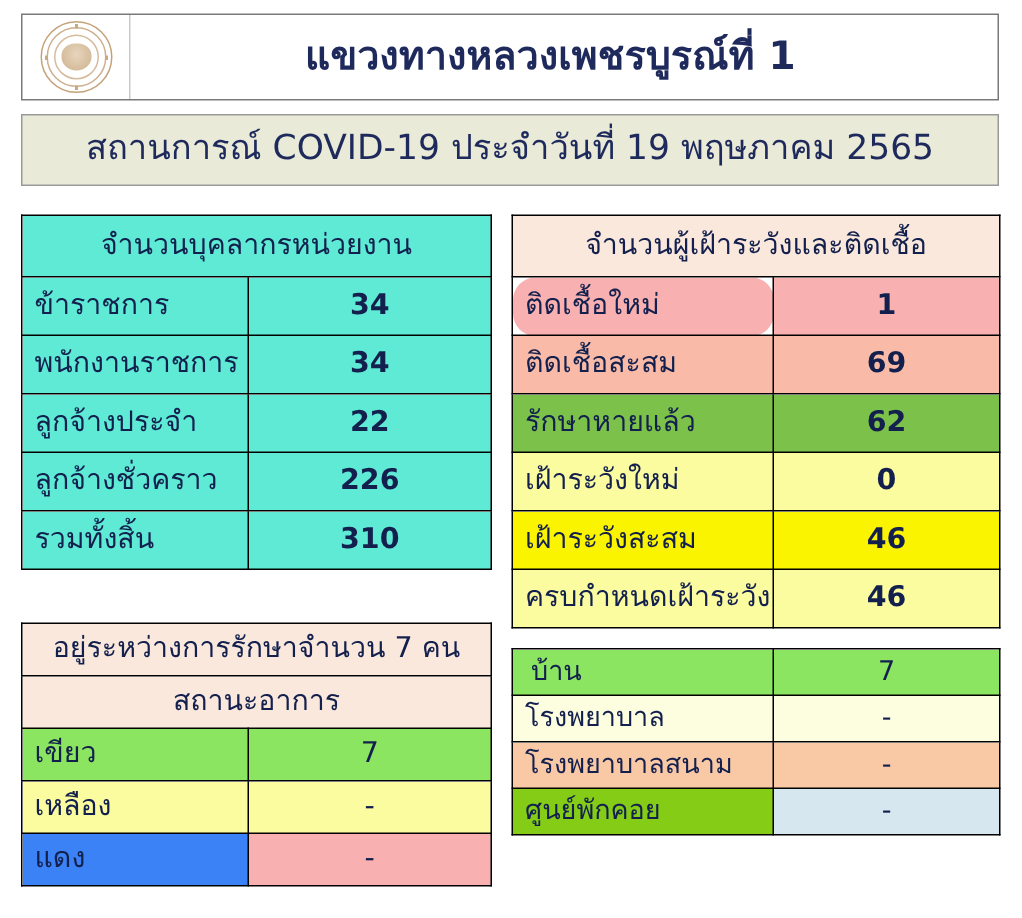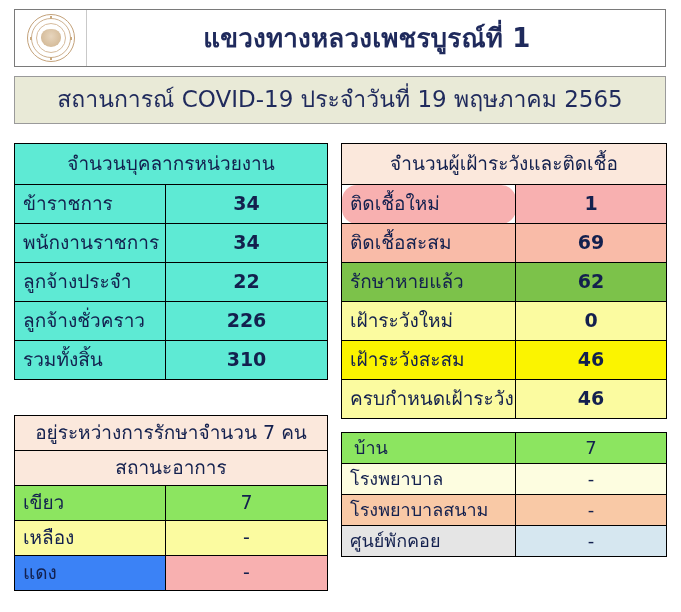--- a/index.html
+++ b/index.html
@@ -281,17 +281,17 @@
     </tr>
     <tr>
       <td class="lbl" style="background: rgb(253, 253, 224);">โรงพยาบาล</td>
       <td class="val-plain" style="background: rgb(253, 253, 224);">-</td>
     </tr>
     <tr>
       <td class="lbl" style="background: rgb(249, 201, 166);">โรงพยาบาลสนาม</td>
       <td class="val-plain" style="background: rgb(249, 201, 166);">-</td>
     </tr>
     <tr>
-      <td class="lbl" style="background: #e5e5e5;">ศูนย์พักคอย</td>
+      <td class="lbl" style="background: #84cc16;">ศูนย์พักคอย</td>
       <td class="val-plain" style="background: rgb(214, 231, 240);">-</td>
     </tr>
   </tbody>
 </table>
 
 </body></html>

